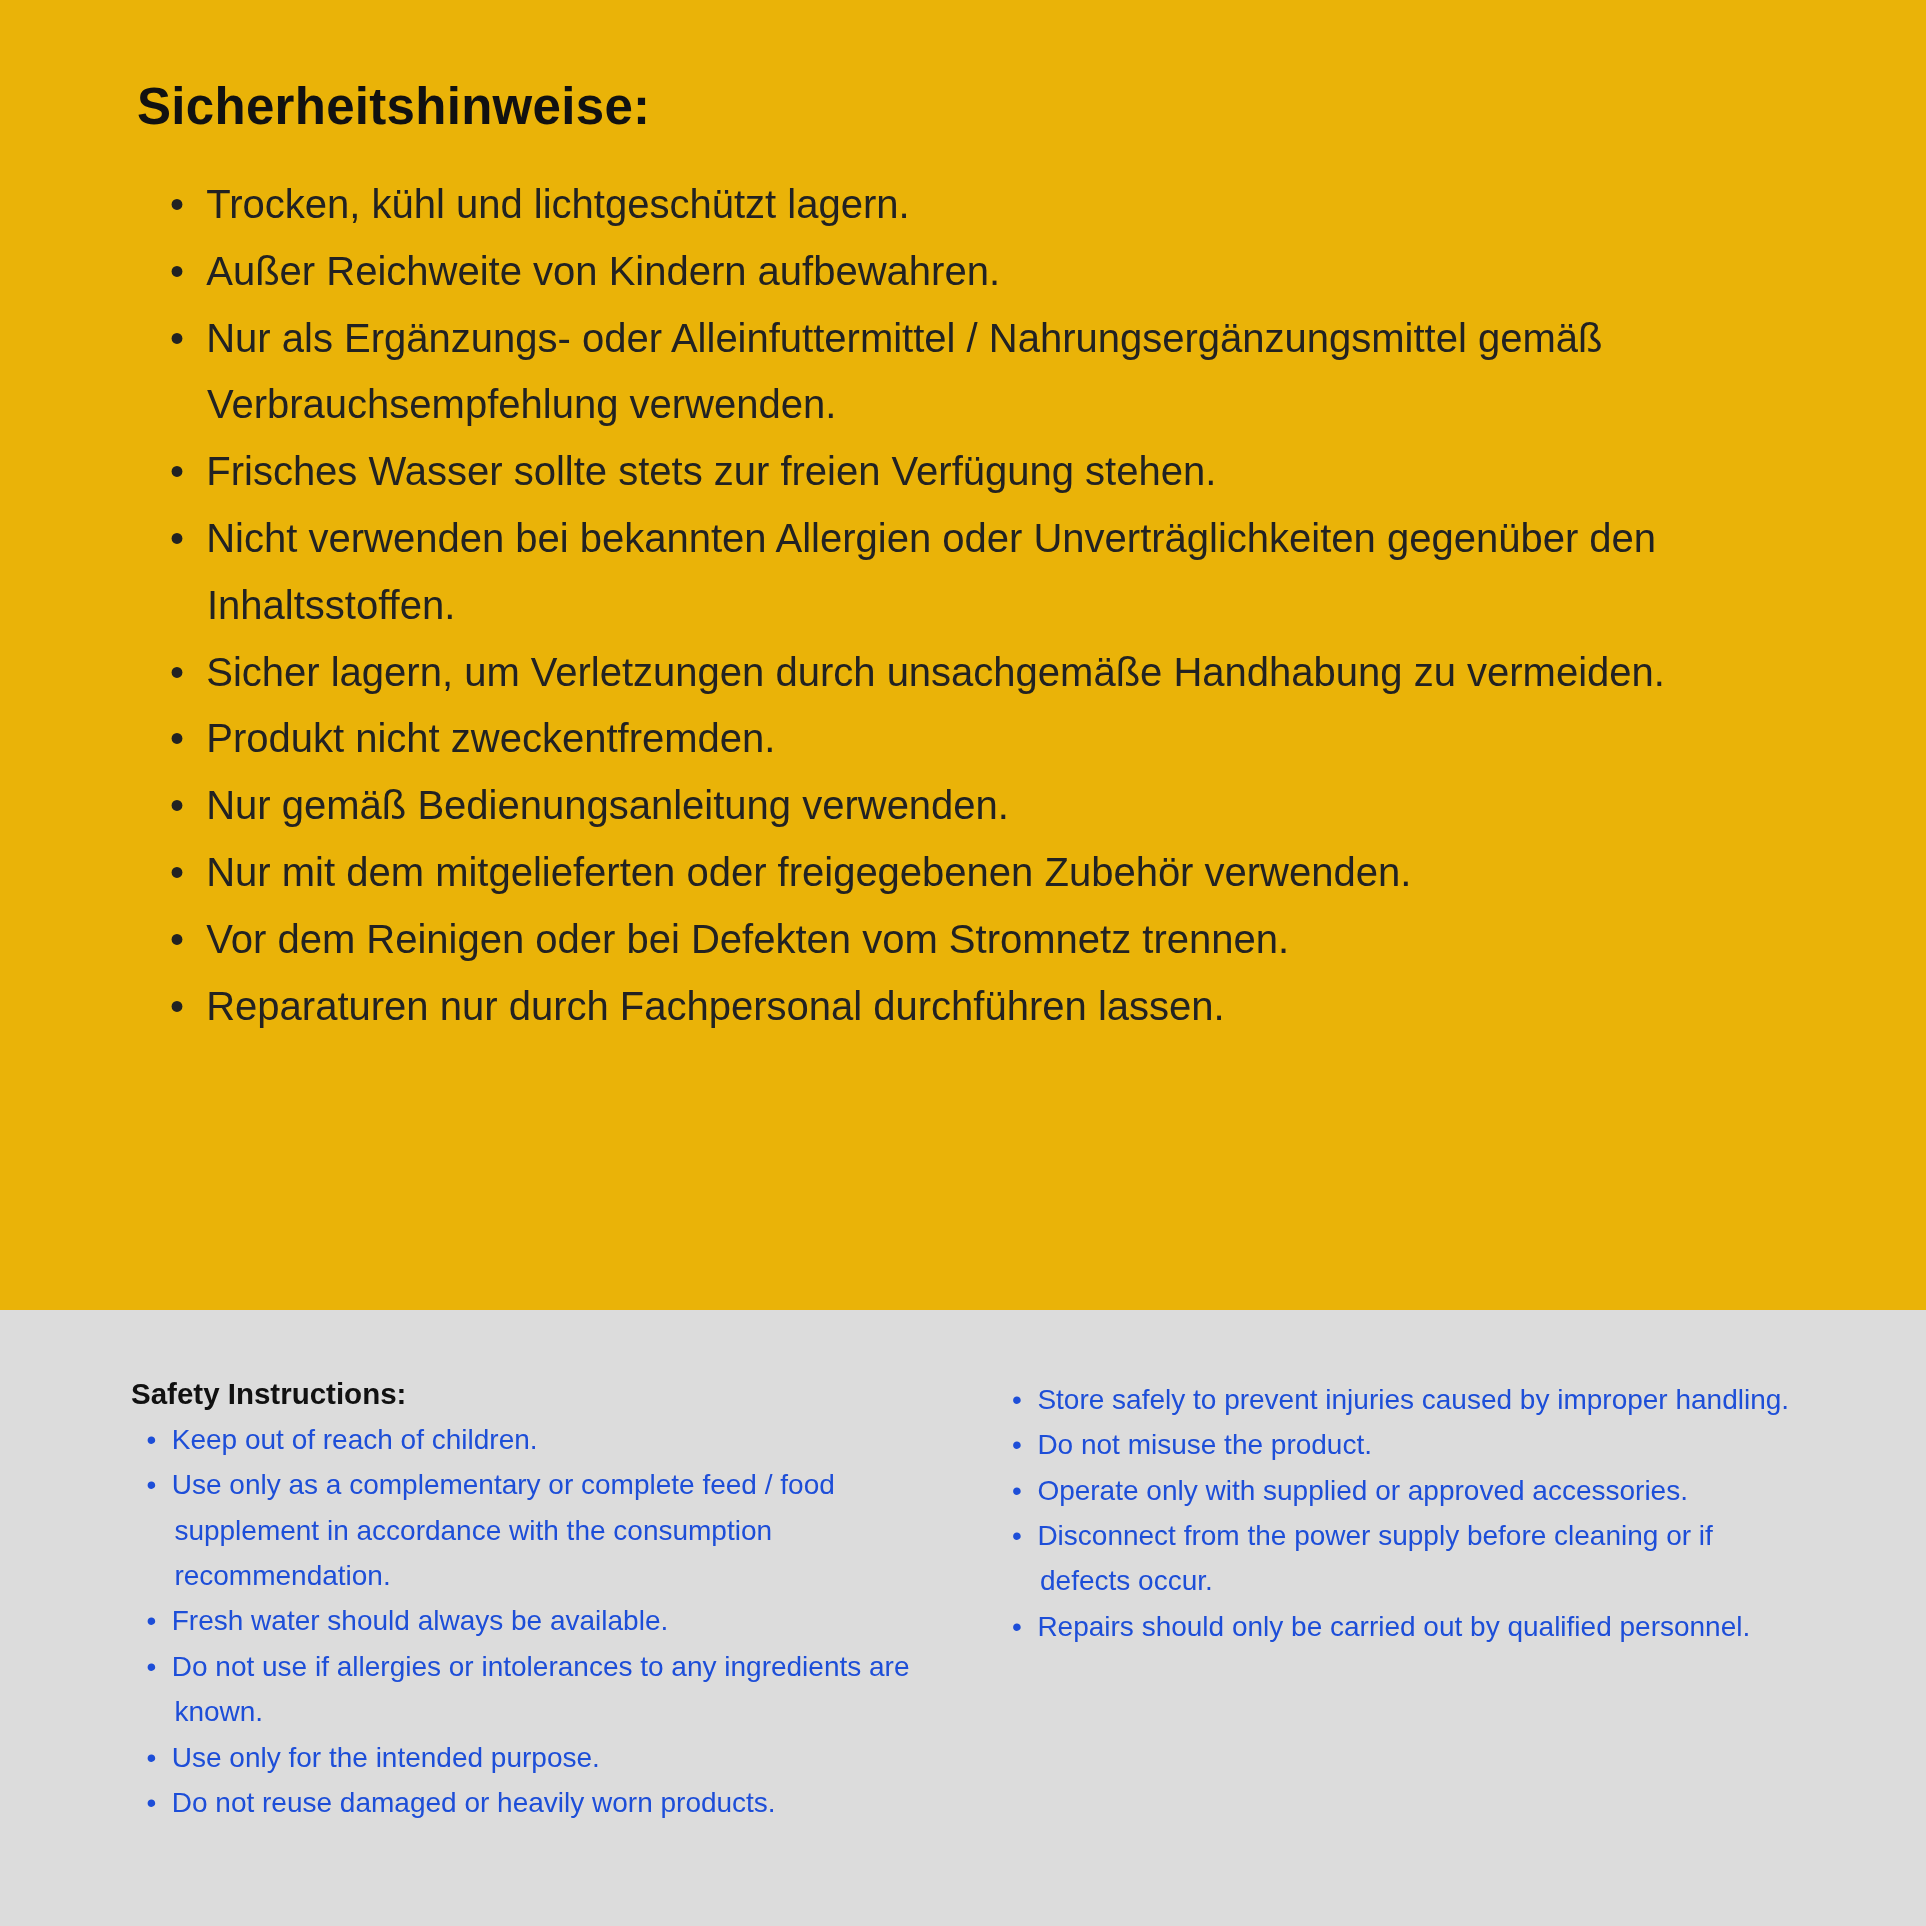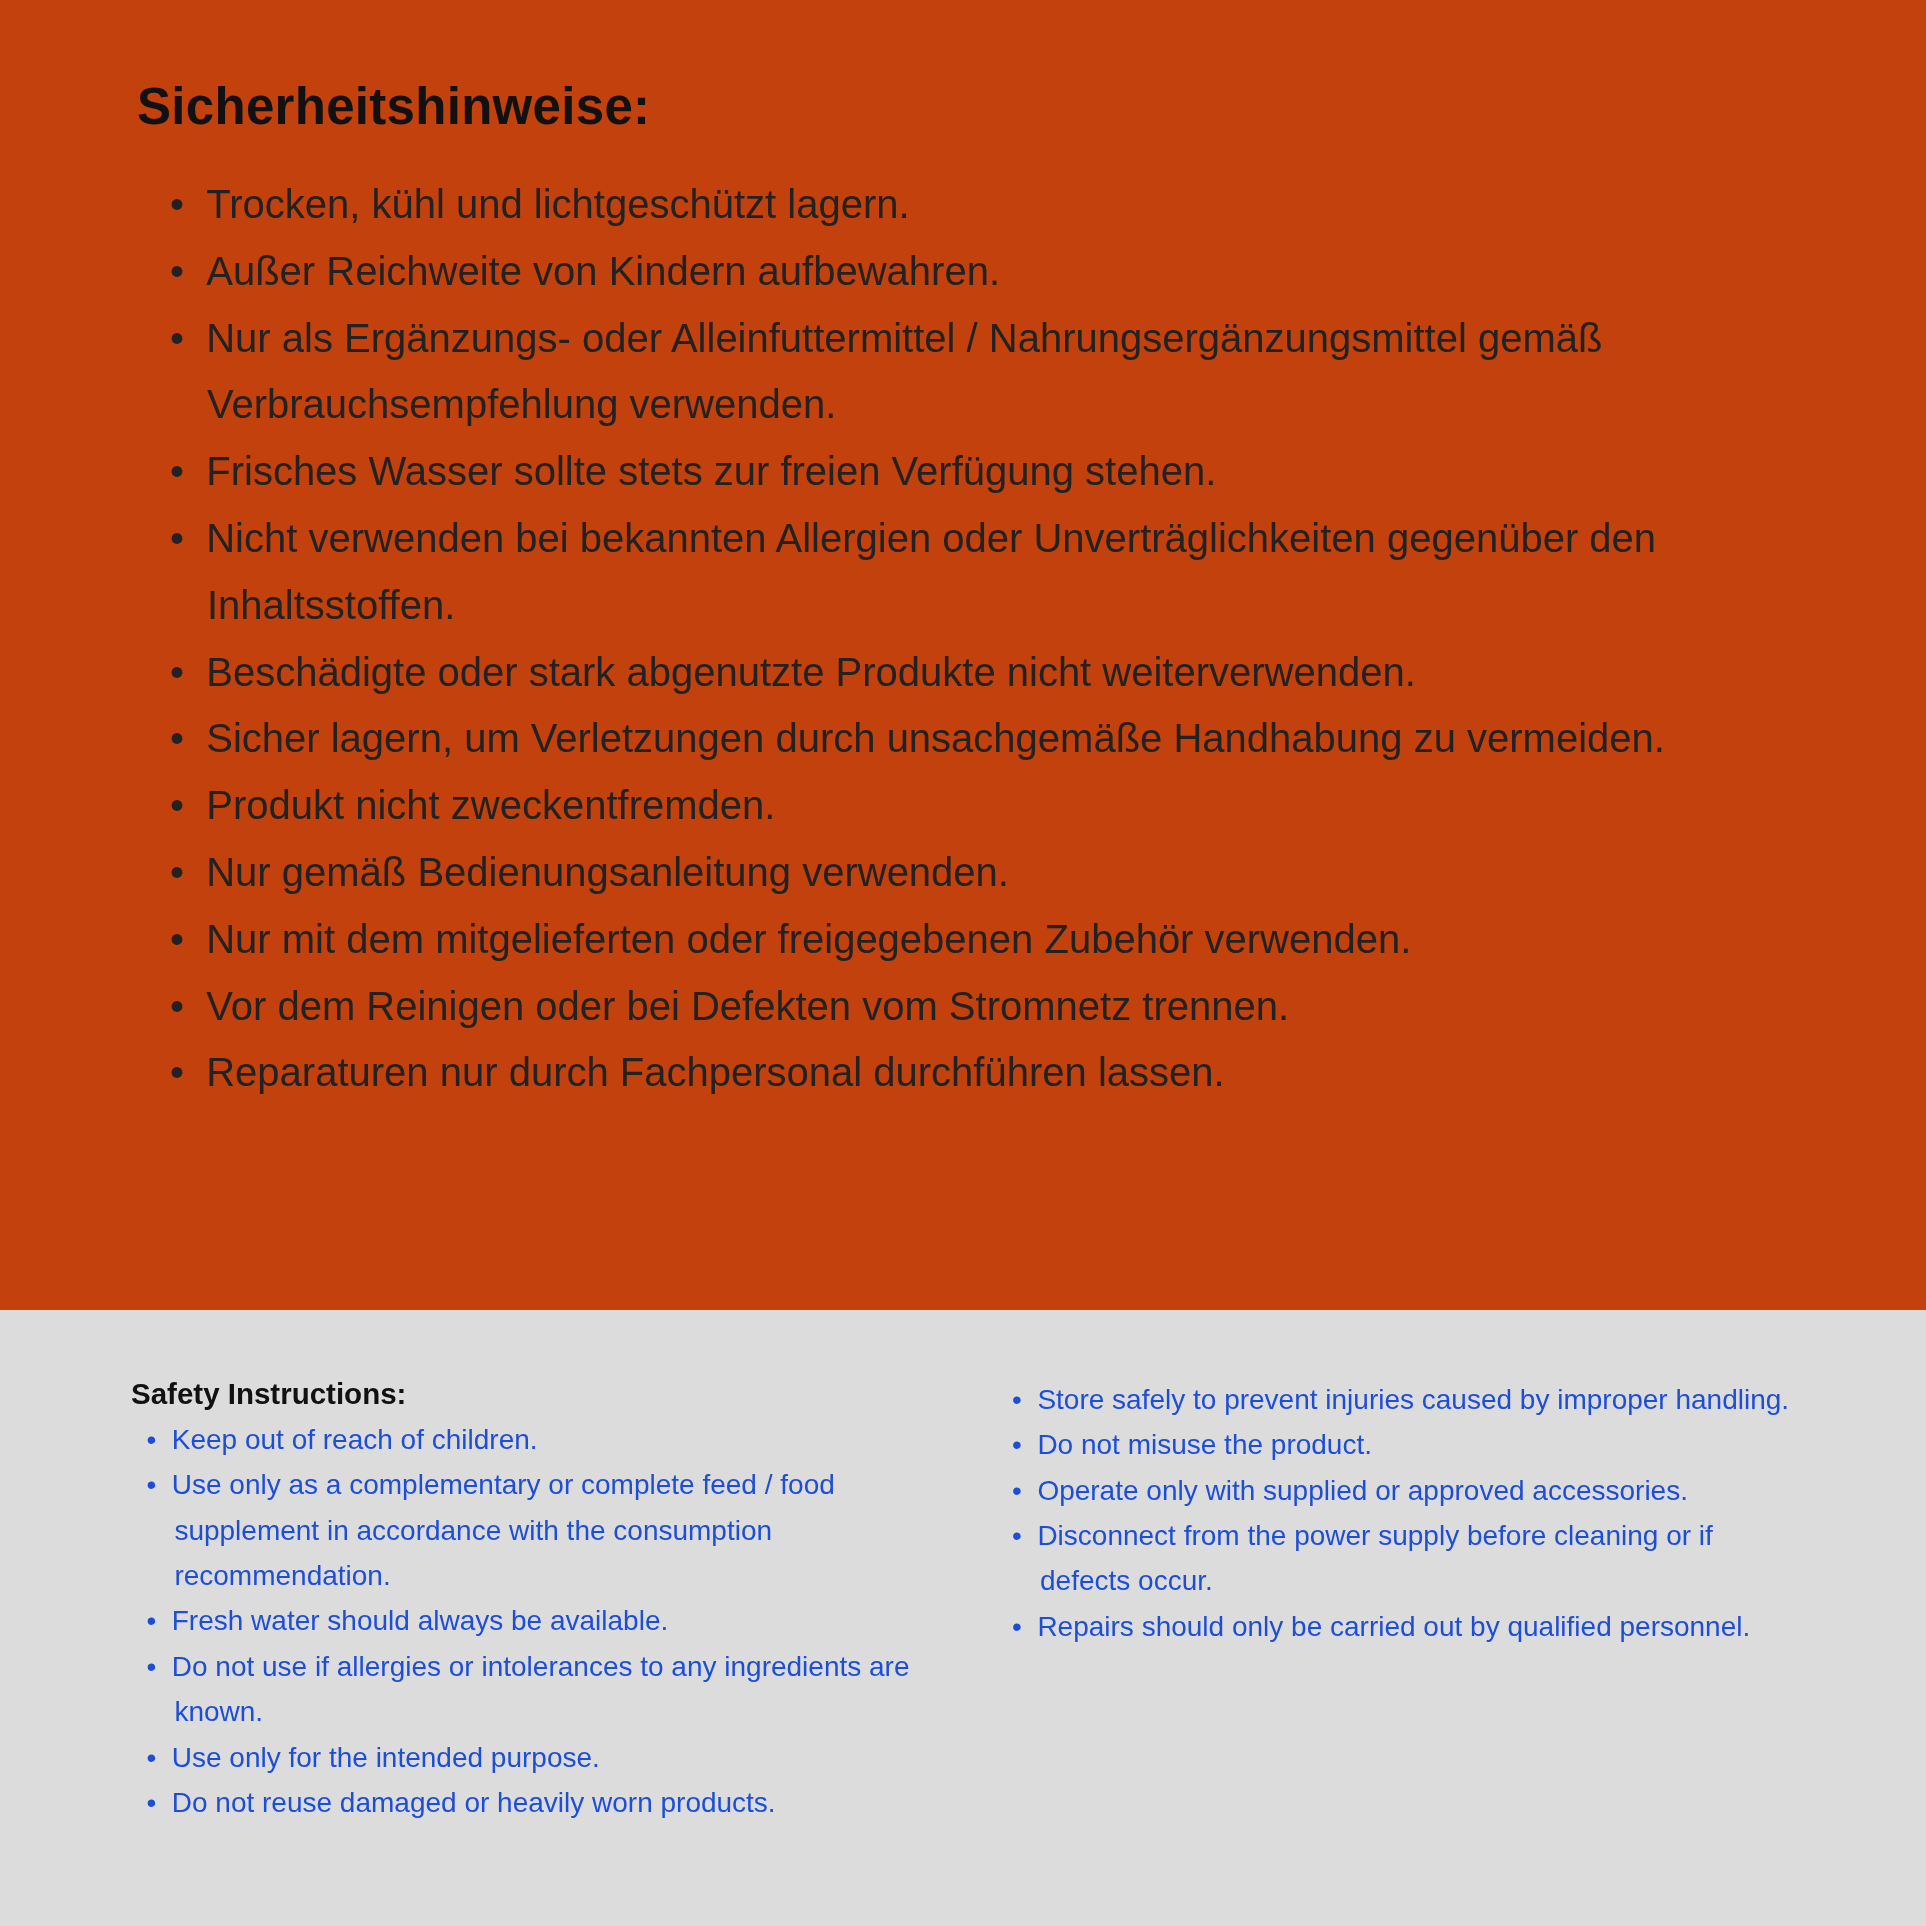--- a/index.html
+++ b/index.html
@@ -14,21 +14,21 @@
     width: 1926px;
     height: 1926px;
     display: flex;
     flex-direction: column;
     overflow: hidden;
   }
 
   
   .section-german {
     flex: 0 0 1310px;
-    background: #c2410c;
+    background: #eab308;
     padding: 77px 128px 0 137px;
   }
   .german-heading {
     font-size: 51px;
     font-weight: 700;
     letter-spacing: 0.3px;
     margin-bottom: 35px;
     color: #111111;
   }
   .german-list {
@@ -87,21 +87,20 @@
 <div class="page">
 
   <section class="section-german">
     <h1 class="german-heading">Sicherheitshinweise:</h1>
     <ul class="german-list">
         <li>Trocken, kühl und lichtgeschützt lagern.</li>
         <li>Außer Reichweite von Kindern aufbewahren.</li>
         <li>Nur als Ergänzungs- oder Alleinfuttermittel / Nahrungsergänzungsmittel gemäß Verbrauchsempfehlung verwenden.</li>
         <li>Frisches Wasser sollte stets zur freien Verfügung stehen.</li>
         <li>Nicht verwenden bei bekannten Allergien oder Unverträglichkeiten gegenüber den Inhaltsstoffen.</li>
-        <li>Beschädigte oder stark abgenutzte Produkte nicht weiterverwenden.</li>
         <li>Sicher lagern, um Verletzungen durch unsachgemäße Handhabung zu vermeiden.</li>
         <li>Produkt nicht zweckentfremden.</li>
         <li>Nur gemäß Bedienungsanleitung verwenden.</li>
         <li>Nur mit dem mitgelieferten oder freigegebenen Zubehör verwenden.</li>
         <li>Vor dem Reinigen oder bei Defekten vom Stromnetz trennen.</li>
         <li>Reparaturen nur durch Fachpersonal durchführen lassen.</li>
       </ul>
   </section>
 
   <section class="section-english">

